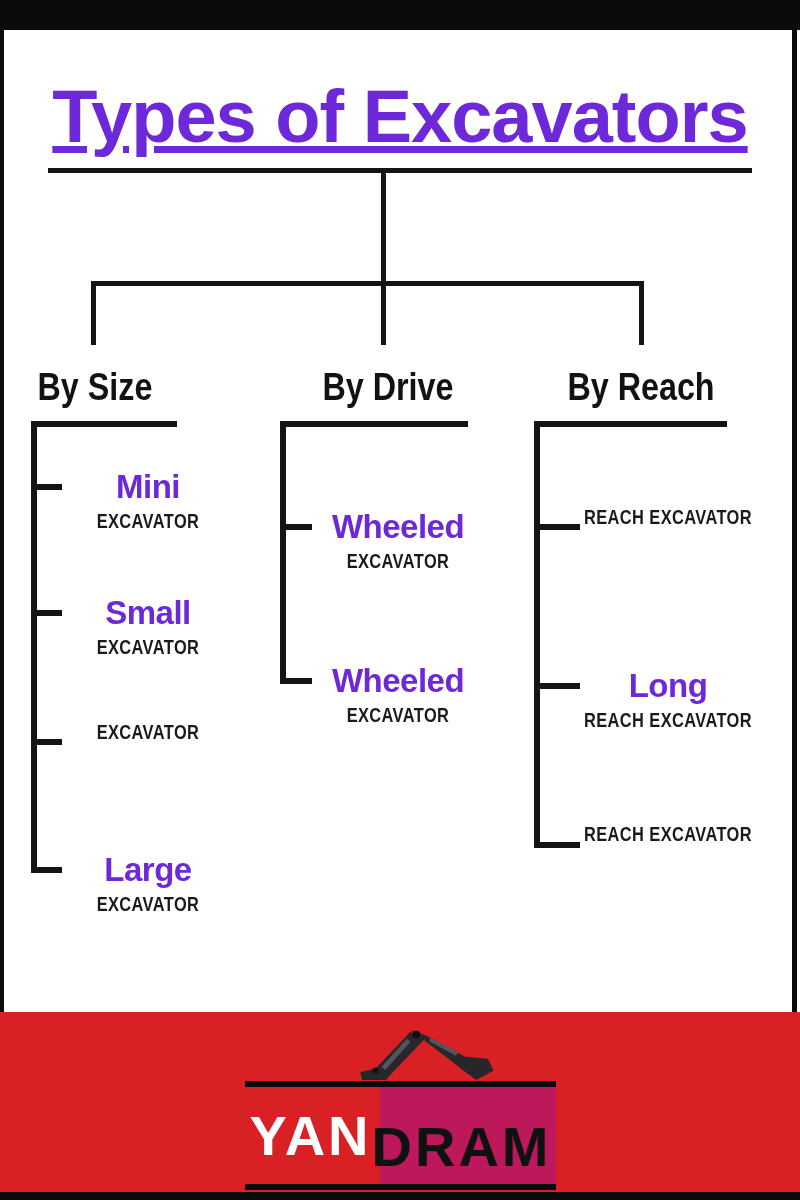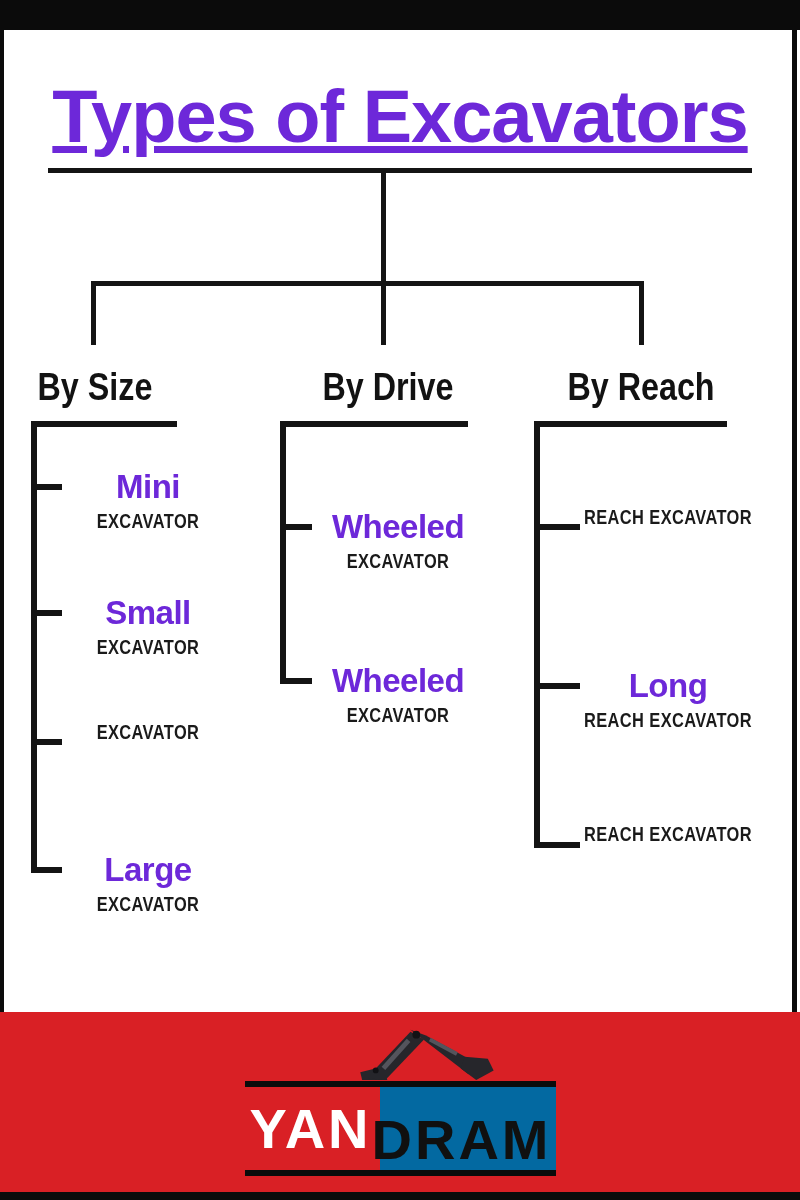--- a/index.html
+++ b/index.html
@@ -25,21 +25,21 @@
     line-height:48px;transform:scaleX(0.85);color:#121212;
   }
   
   .item{position:absolute;width:260px;text-align:center;}
   .item-main{font-size:33px;font-weight:bold;line-height:44px;letter-spacing:-0.5px;color:#6d28d9;}
   .item-sub{font-size:20px;font-weight:bold;line-height:24px;letter-spacing:0.5px;
     transform:scaleX(0.82);color:#1a1a1a;}
   
   .band{position:absolute;left:0;top:1012px;width:800px;height:180px;background:#d92025;}
   .logo-box{
-    position:absolute;left:245px;top:1081px;width:311px;height:95px;background:#0369a1;
+    position:absolute;left:245px;top:1081px;width:311px;height:109px;background:#be185d;
     border-top:6px solid #0b0b0b;border-bottom:6px solid #0b0b0b;box-sizing:border-box;
   }
   .logo-red-half{position:absolute;left:0;top:0;width:135px;height:100%;background:#d92025;}
   .logo-text{
     position:absolute;left:0;top:0;width:100%;height:100%;
     display:flex;align-items:center;justify-content:center;
     font-size:56px;font-weight:bold;letter-spacing:3px;line-height:1;
   }
   .brand-yan{color:#ffffff;}
   .brand-dram{color:#101010;margin-top:22px;}

